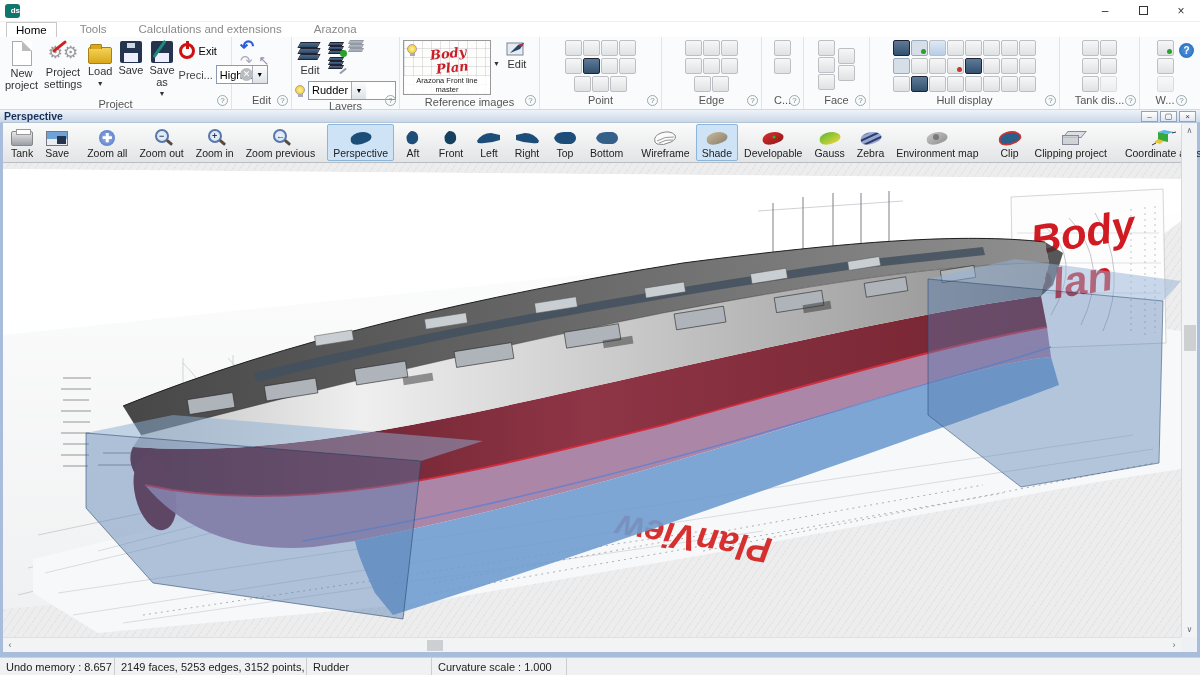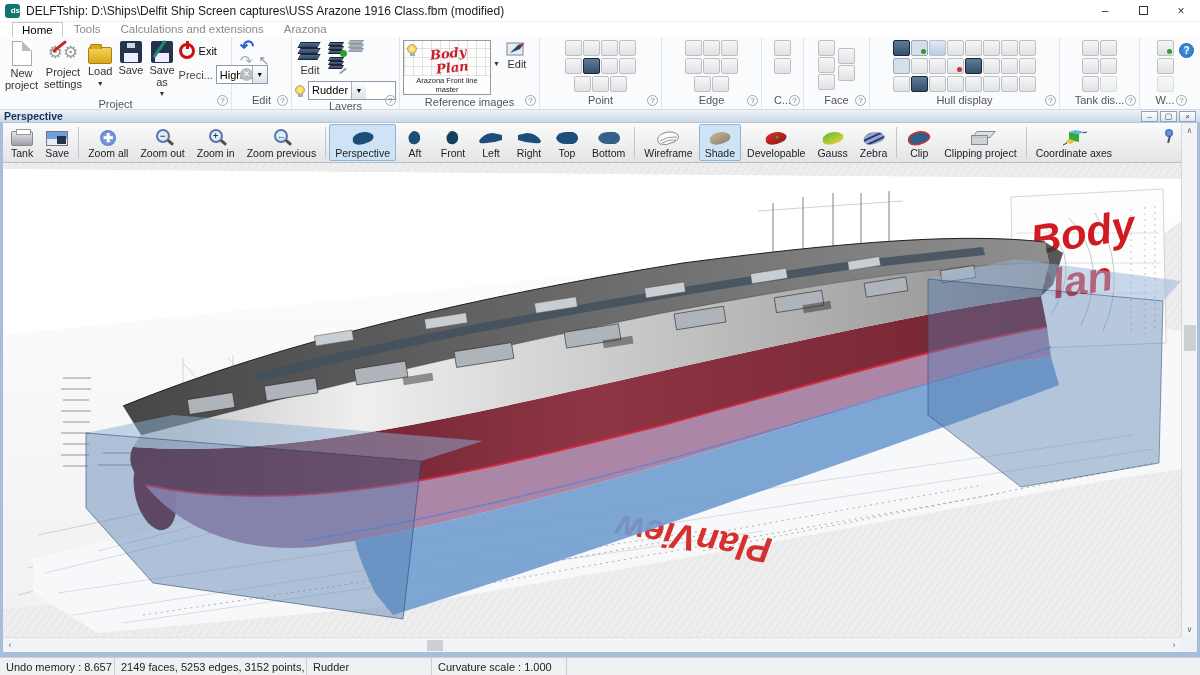--- a/index.html
+++ b/index.html
@@ -6,21 +6,21 @@
   html,body{width:1200px;height:675px;overflow:hidden;background:#fff;}
   .abs{position:absolute;}
   
   #titlebar{left:0;top:0;width:1200px;height:22px;background:#fff;display:flex;align-items:center;border-bottom:1px solid #f0f0f0;}
   .applogo{width:15px;height:14px;margin:0 6px 0 5px;background:#0f766e;border-radius:3px;color:#fff;font-size:8px;font-weight:bold;text-align:right;line-height:14px;}
   #titletext{font-size:12px;color:#1a1a1a;}
   .wctr{margin-left:auto;display:flex;height:22px;}
   .wbtn{width:38px;height:22px;display:flex;align-items:center;justify-content:center;color:#333;font-size:12px;}
   .wbtn .resbox{width:9px;height:9px;border:1px solid #333;}
   
-  #menubar{left:0;top:22px;width:1200px;height:15px;background:#fff;display:flex;align-items:center;gap:2px;padding-left:12px;}
+  #menubar{left:0;top:22px;width:1200px;height:15px;background:#fff;display:flex;align-items:center;gap:14px;padding-left:6px;}
   .mtab{font-size:11.5px;color:#8a8a8a;padding:0 9px;height:15px;line-height:15px;}
   .mtab.active{color:#000;background:#fff;border:1px solid #c8c8c8;border-bottom:none;}
   
   #ribbon{left:0;top:37px;width:1200px;height:73px;background:#fafbfc;border-bottom:1px solid #d5d9dd;display:flex;}
   .rgroup{position:relative;border-right:1px solid #e1e4e8;display:flex;flex-direction:column;flex:none;}
   .rbody{flex:1;display:flex;align-items:flex-start;padding:3px 3px 0 3px;gap:2px;}
   .rfoot{height:17px;display:flex;align-items:center;justify-content:center;color:#555;font-size:11px;white-space:nowrap;padding-bottom:1px;}
   .qm{position:absolute;right:3px;bottom:3px;width:11px;height:11px;border:1px solid #9aa;border-radius:50%;font-size:8px;line-height:10px;text-align:center;color:#789;}
   .rbtn{display:flex;flex-direction:column;align-items:center;justify-content:flex-start;font-size:11px;color:#333;text-align:center;line-height:1.05;padding:1px 2px;gap:2px;}
   .caret{font-size:7px;color:#333;}
@@ -165,21 +165,20 @@
     <linearGradient id="gMaroon" x1="0" y1="0" x2="1" y2="0">
         <stop offset="0" stop-color="#5c1823"></stop>
         <stop offset="0.5" stop-color="#8e3546"></stop>
         <stop offset="1" stop-color="#74232f"></stop>
       </linearGradient>
   </defs>
 </svg>
 
 <div id="titlebar" class="abs">
   <div class="applogo">ds</div>
-  <div id="titletext">DELFTship: D:\Ships\Delfit Ship Screen captures\USS  Arazone 1916 Class.fbm (modified)</div>
   <div class="wctr">
     <div class="wbtn">–</div>
     <div class="wbtn">
         <span class="resbox"></span>
       </div>
     <div class="wbtn">×</div>
   </div>
 </div>
 
 <div id="menubar" class="abs">
@@ -552,20 +551,27 @@
         <use href="#i-blob" fill="url(#ggauss)"></use>
       </svg>
       <span>Gauss</span>
     </div>
   <div class="tbtn">
       <svg class="tbi">
         <use href="#i-blob" fill="url(#pzebra)"></use>
       </svg>
       <span>Zebra</span>
     </div>
+  <div class="tbtn">
+      <svg class="tbi">
+        <use href="#i-blob" fill="url(#genv)"></use>
+        <circle cx="12" cy="7" r="3" fill="#555" opacity=".6"></circle>
+      </svg>
+      <span>Environment map</span>
+    </div>
   <div class="tsep"></div>
   <div class="tbtn">
       <svg class="tbi">
         <use href="#i-blob" fill="#2a5f8a" stroke="#cc3333" stroke-width="1.5"></use>
       </svg>
       <span>Clip</span>
     </div>
   <div class="tbtn">
       <span class="ic-box3d">
         <i></i>

